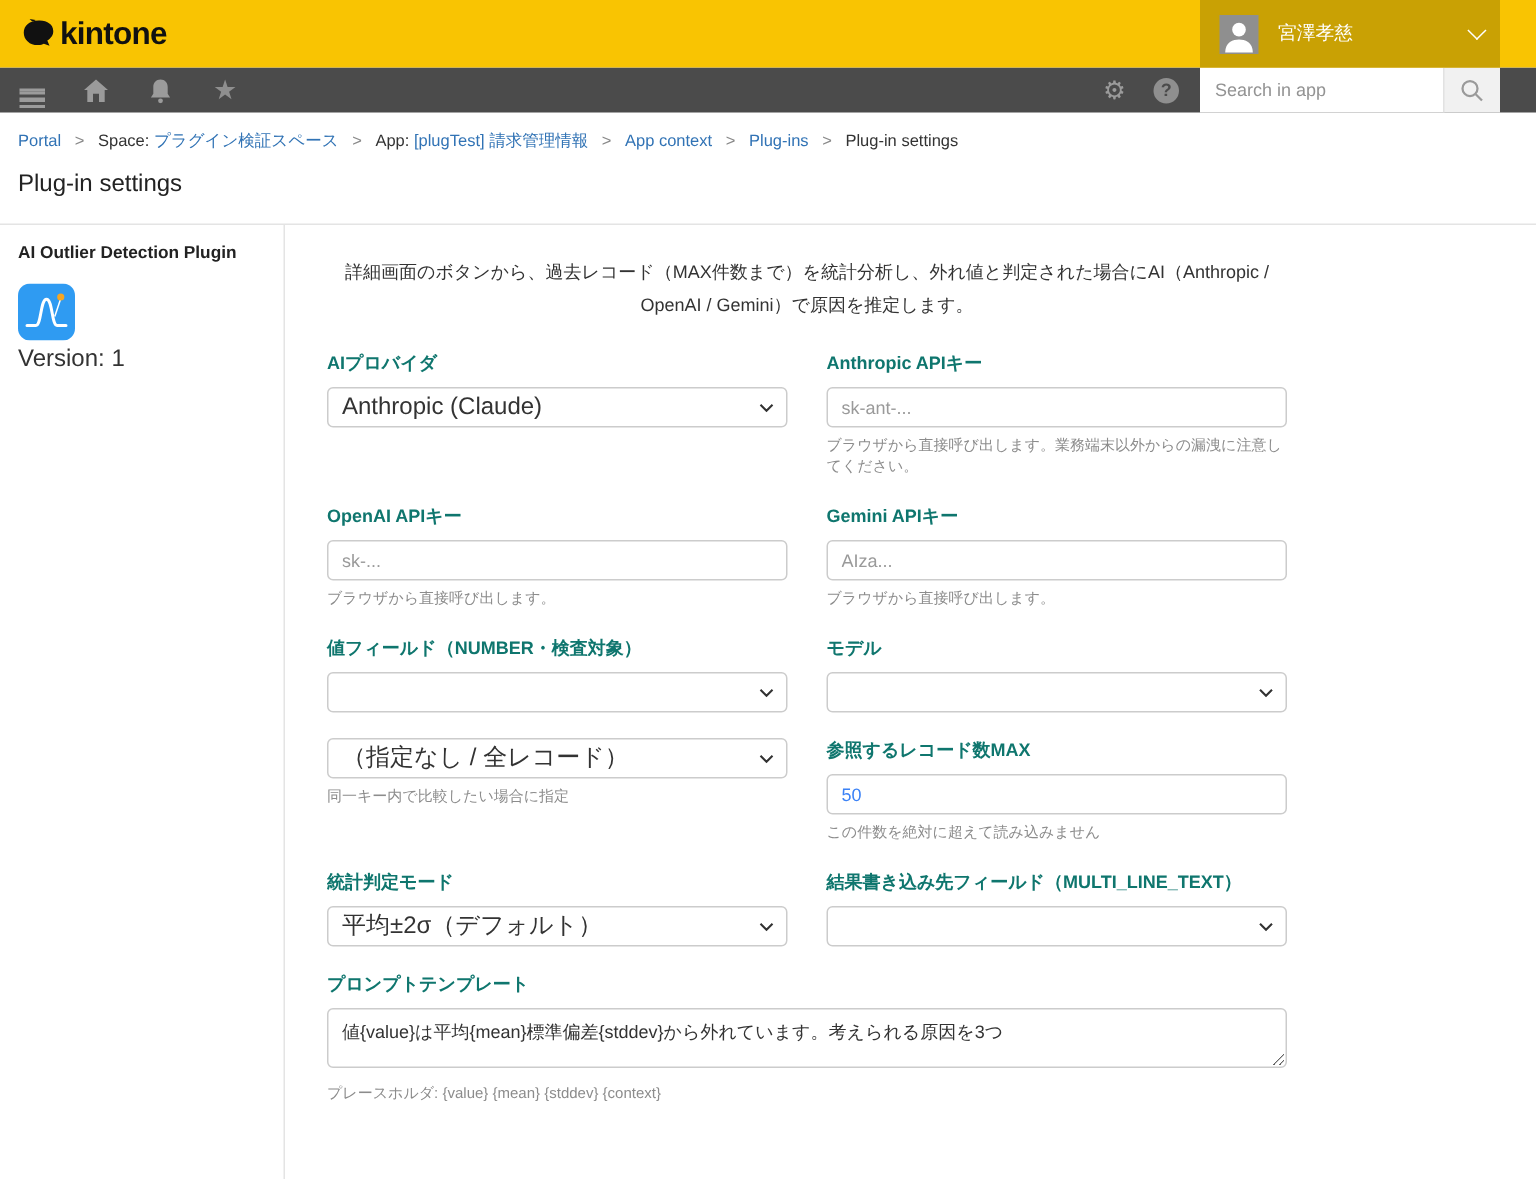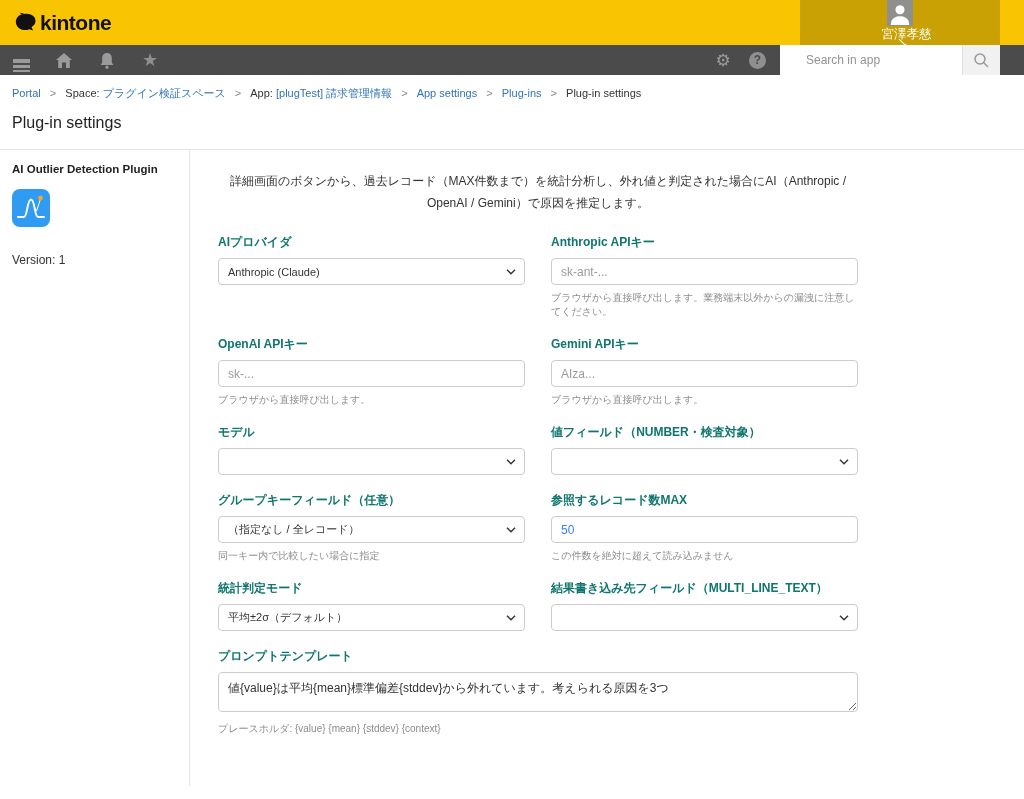--- a/index.html
+++ b/index.html
@@ -2,64 +2,64 @@
 <html><head>
 <meta charset="utf-8">
 <style>
   * { box-sizing: border-box; margin: 0; padding: 0; }
   html,body { width:1024px; height:799px; background:#fff; font-family:"Liberation Sans", sans-serif; overflow:hidden; }
 
   
   .header { height:45px; background:#f9c402; display:flex; align-items:center; padding-left:14px; position:relative; }
   .logo { display:flex; align-items:center; gap:2px; }
   .logo-text { font-size:21px; font-weight:bold; color:#111; letter-spacing:-0.5px; }
-  .user-box { position:absolute; right:24px; top:0; height:45px; width:200px; background:#c9a104; display:flex; align-items:center; padding:0 13px;flex-direction:column; }
+  .user-box { position:absolute; right:24px; top:0; height:45px; width:200px; background:#c9a104; display:flex; align-items:center; padding:0 13px; }
   .avatar { width:26px; height:26px; background:#8f8f8f; display:flex; align-items:flex-end; justify-content:center; overflow:hidden; flex:none; }
   .user-name { flex:1; margin-left:13px; font-size:12.5px; color:#fff; }
   .user-chev { width:9px; height:9px; border-right:1.6px solid #fff; border-bottom:1.6px solid #fff; transform:rotate(45deg) translateY(-3px); }
 
   
   .navbar { height:30px; background:#4b4b4b; display:flex; align-items:center; padding:0 24px 0 10px; }
   .nav-left { display:flex; align-items:center; gap:21px; }
   .nav-ic { width:22px; height:22px; display:flex; align-items:center; justify-content:center; cursor:pointer; }
   .burger span { display:block; width:17px; height:2.4px; background:#9b9b9b; margin:2.1px 0; }
   .star-glyph { color:#8f8f8f; font-size:18px; line-height:1; }
   .nav-right { margin-left:auto; display:flex; align-items:center; }
   .gear-glyph { color:#9b9b9b; font-size:17px; line-height:1; }
   .help-circle { width:17px; height:17px; border-radius:50%; background:#8f8f8f; color:#4b4b4b; font-size:12px; font-weight:bold; display:flex; align-items:center; justify-content:center; margin-left:15px; }
   .searchbar { display:flex; margin-left:14px; height:30px; }
-  .search-input { width:182px; height:30px; border:none; outline:none; padding:0 26px; font-size:12px; color:#15803d; font-family:"Liberation Sans",sans-serif; }
+  .search-input { width:162px; height:30px; border:none; outline:none; padding:0 10px; font-size:12px; color:#15803d; font-family:"Liberation Sans",sans-serif; }
   .search-input::placeholder { color:#939393; }
   .search-btn { width:38px; height:30px; background:#f1f1f1; border:none; border-left:1px solid #e2e2e2; display:flex; align-items:center; justify-content:center; cursor:pointer; }
 
   
   .breadcrumb { padding:11px 12px 0; font-size:11px; color:#333; }
   .breadcrumb .lnk { color:#3173b5; text-decoration:none; cursor:pointer;text-align:center; }
   .breadcrumb .sep { color:#8a8a8a; margin:0 6px; }
   .title-row { margin-top:13px; border-bottom:1px solid #e4e4e4; padding:0 12px 17px; }
   .page-title { font-size:16px; font-weight:400; color:#222; }
 
   
   .content { display:flex; min-height:636px; }
   .sidebar { width:190px; flex:none; border-right:1px solid #e4e4e4; padding:12px 12px 0; }
   .plugin-name { font-size:11.5px; font-weight:bold; color:#222; line-height:1.3; }
   .plugin-icon { margin-top:12px; width:38px; height:38px; }
-  .version { margin-top:26px; font-size:12px; color:#333; }
+  .version { margin-top:4px; font-size:16px; color:#333; }
 
   .main { padding:21px 0 0 28px; }
   .form-area { width:640px; }
   .h2 { font-size:17px; font-weight:400; color:#2b2b2b; margin-bottom:10px; }
   .desc { font-size:12px; color:#333; line-height:1.8; margin-bottom:20px;text-align:center; }
 
   .row { display:flex; gap:26px; margin-bottom:17px; }
   .col { width:307px; flex:none; }
   .f-label { display:block; font-size:12px; font-weight:bold; color:#0f766e; margin-bottom:7px; }
   .text-input { width:100%; height:27px; border:1px solid #ccc; border-radius:4px; padding:0 9px; font-size:12px; color:#3b82f6; font-family:"Liberation Sans",sans-serif; outline:none; }
   .text-input::placeholder { color:#9a9a9a; }
-  .select { position:relative; width:100%; height:27px; border:1px solid #ccc; border-radius:4px; background:#fff; display:flex; align-items:center; padding:0 24px 0 9px; font-size:11px; color:#333; cursor:pointer; }
+  .select { position:relative; width:100%; height:27px; border:1px solid #ccc; border-radius:4px; background:#fff; display:flex; align-items:center; padding:0 24px 0 9px; font-size:16px; color:#333; cursor:pointer; }
   .select .chev { position:absolute; right:8px; top:50%; transform:translateY(-50%); display:flex; }
   .helper { font-size:10px; color:#8c8c8c; margin-top:6px; line-height:1.4; }
   .full { width:640px; margin-bottom:14px; }
   .prompt-ta { width:100%; height:40px; border:1px solid #ccc; border-radius:4px; padding:6px 9px; font-size:12px; color:#333; font-family:"Liberation Sans",sans-serif; line-height:1.5; resize:both; outline:none; }
 </style>
 </head>
 <body>
 
 <div class="header">
   <div class="logo">
@@ -123,21 +123,21 @@
 
 <div class="breadcrumb">
   <span class="lnk">Portal</span>
   <span class="sep">&gt;</span>
   <span>Space:</span>
   <span class="lnk">プラグイン検証スペース</span>
   <span class="sep">&gt;</span>
   <span>App:</span>
   <span class="lnk">[plugTest] 請求管理情報</span>
   <span class="sep">&gt;</span>
-  <span class="lnk">App settings</span>
+  <span class="lnk">App context</span>
   <span class="sep">&gt;</span>
   <span class="lnk">Plug-ins</span>
   <span class="sep">&gt;</span>
   <span>Plug-in settings</span>
 </div>
 
 <div class="title-row">
   <h1 class="page-title">Plug-in settings</h1>
 </div>
 
@@ -187,46 +187,45 @@
         </div>
         <div class="col">
           <span class="f-label">Gemini APIキー</span>
           <input class="text-input" type="text" placeholder="AIza..." style="">
           <div class="helper">ブラウザから直接呼び出します。</div>
         </div>
       </div>
 
       <div class="row">
         <div class="col">
+          <span class="f-label">値フィールド（NUMBER・検査対象）</span>
+          <div class="select">
+            <span></span>
+            <span class="chev">
+                <svg width="10" height="6" viewBox="0 0 10 6">
+                  <path d="M1 0.8 L5 4.8 L9 0.8" fill="none" stroke="#333" stroke-width="1.4"></path>
+                </svg>
+              </span>
+          </div>
+        </div>
+        <div class="col">
           <span class="f-label">モデル</span>
           <div class="select">
             <span></span>
             <span class="chev">
                 <svg width="10" height="6" viewBox="0 0 10 6">
                   <path d="M1 0.8 L5 4.8 L9 0.8" fill="none" stroke="#333" stroke-width="1.4"></path>
                 </svg>
               </span>
           </div>
         </div>
-        <div class="col">
-          <span class="f-label">値フィールド（NUMBER・検査対象）</span>
-          <div class="select">
-            <span></span>
-            <span class="chev">
-                <svg width="10" height="6" viewBox="0 0 10 6">
-                  <path d="M1 0.8 L5 4.8 L9 0.8" fill="none" stroke="#333" stroke-width="1.4"></path>
-                </svg>
-              </span>
-          </div>
-        </div>
-      </div>
-
-      <div class="row">
-        <div class="col">
-          <span class="f-label">グループキーフィールド（任意）</span>
+      </div>
+
+      <div class="row">
+        <div class="col">
           <div class="select">
             <span>（指定なし / 全レコード）</span>
             <span class="chev">
                 <svg width="10" height="6" viewBox="0 0 10 6">
                   <path d="M1 0.8 L5 4.8 L9 0.8" fill="none" stroke="#333" stroke-width="1.4"></path>
                 </svg>
               </span>
           </div>
           <div class="helper">同一キー内で比較したい場合に指定</div>
         </div>

